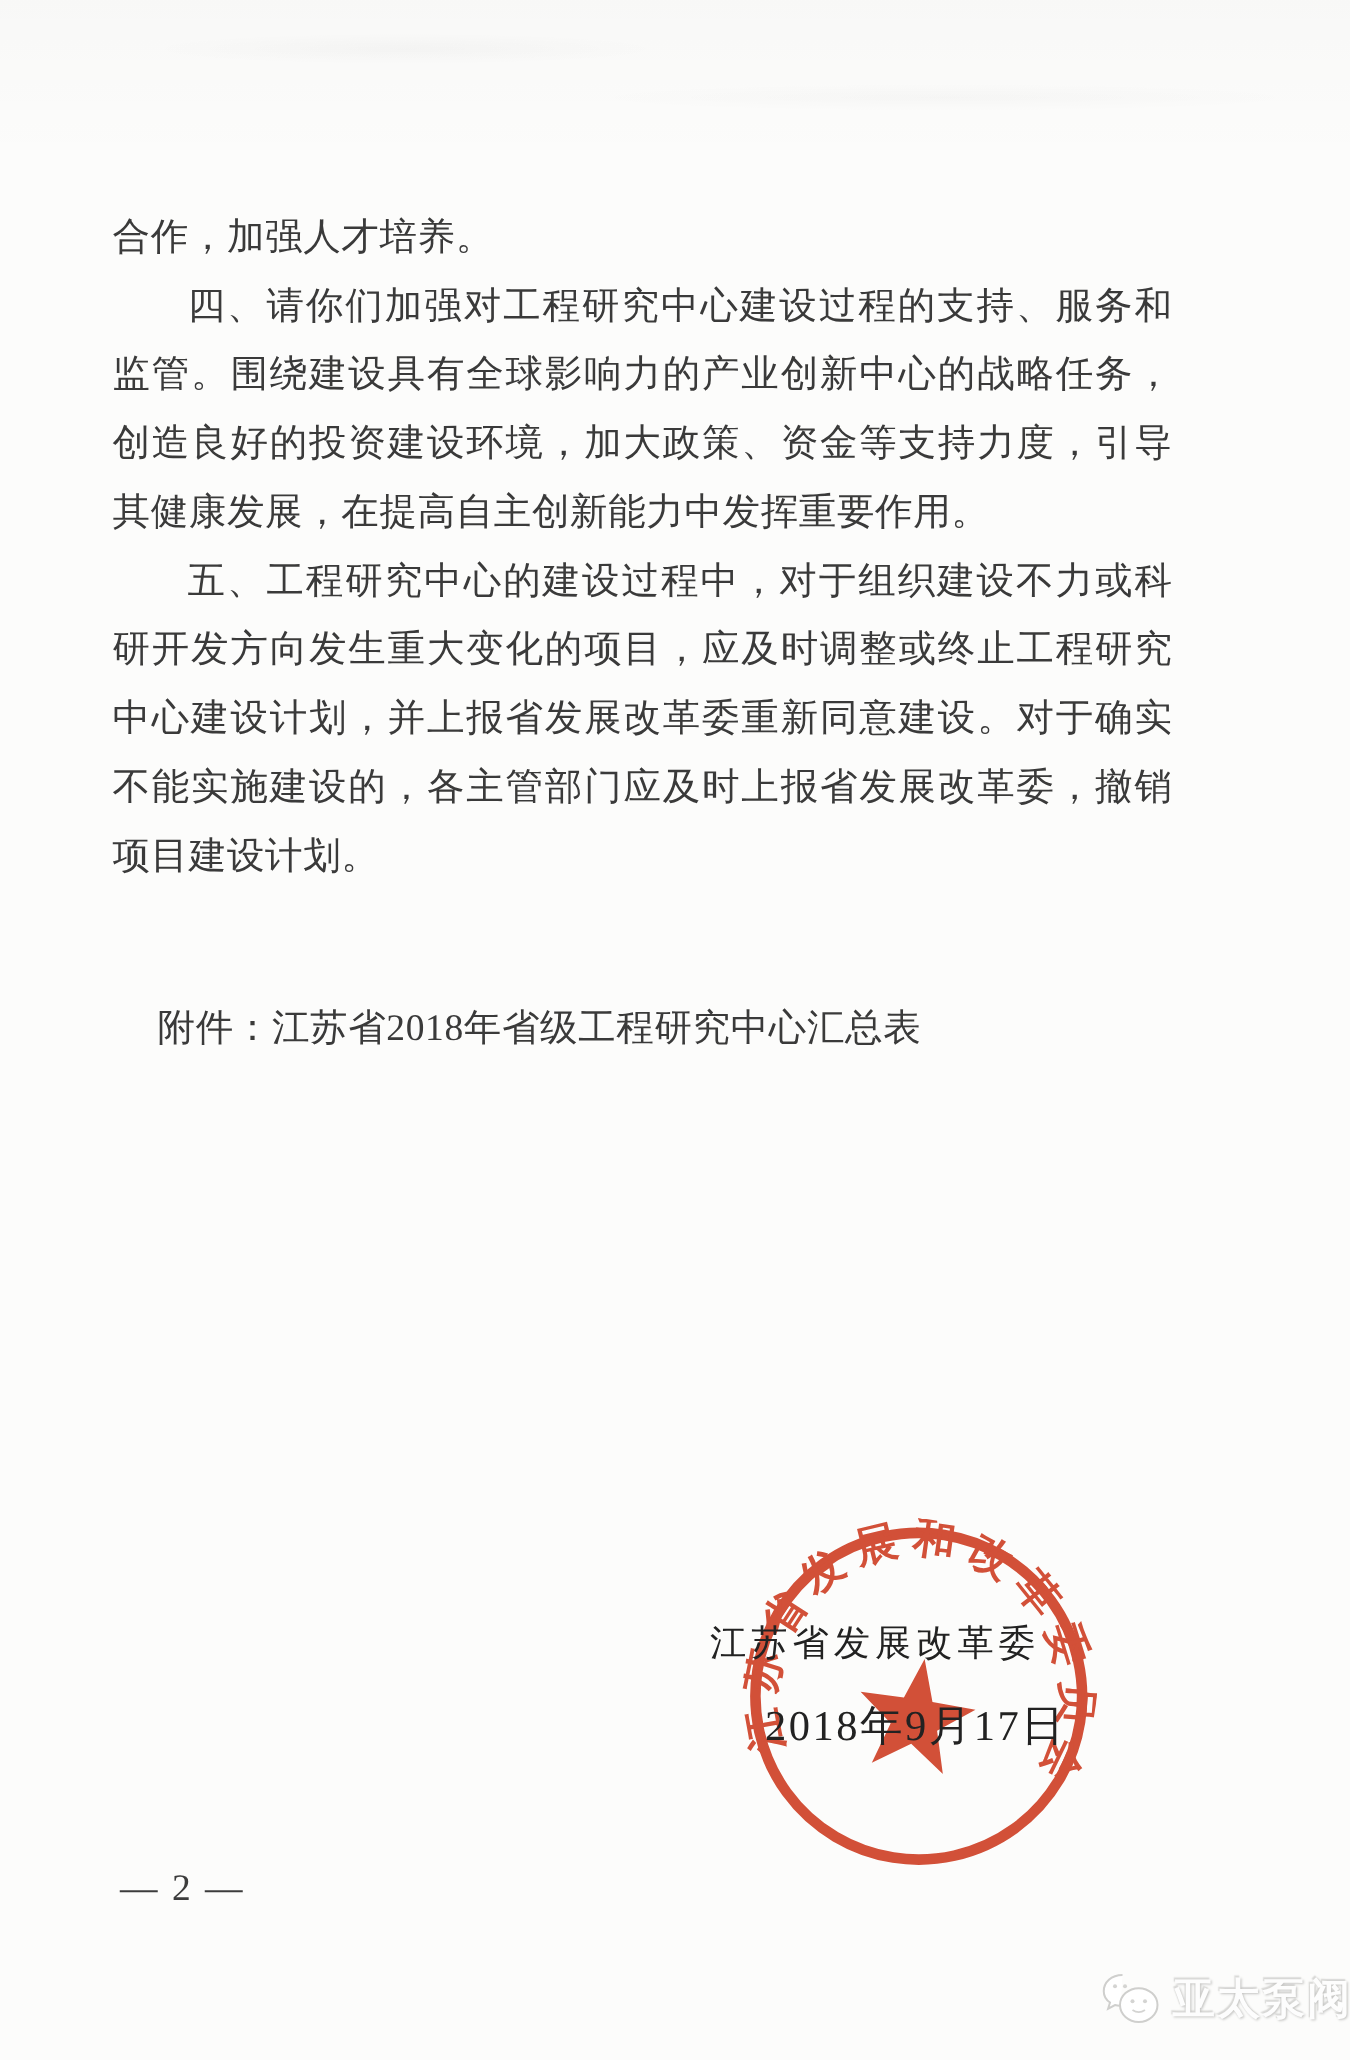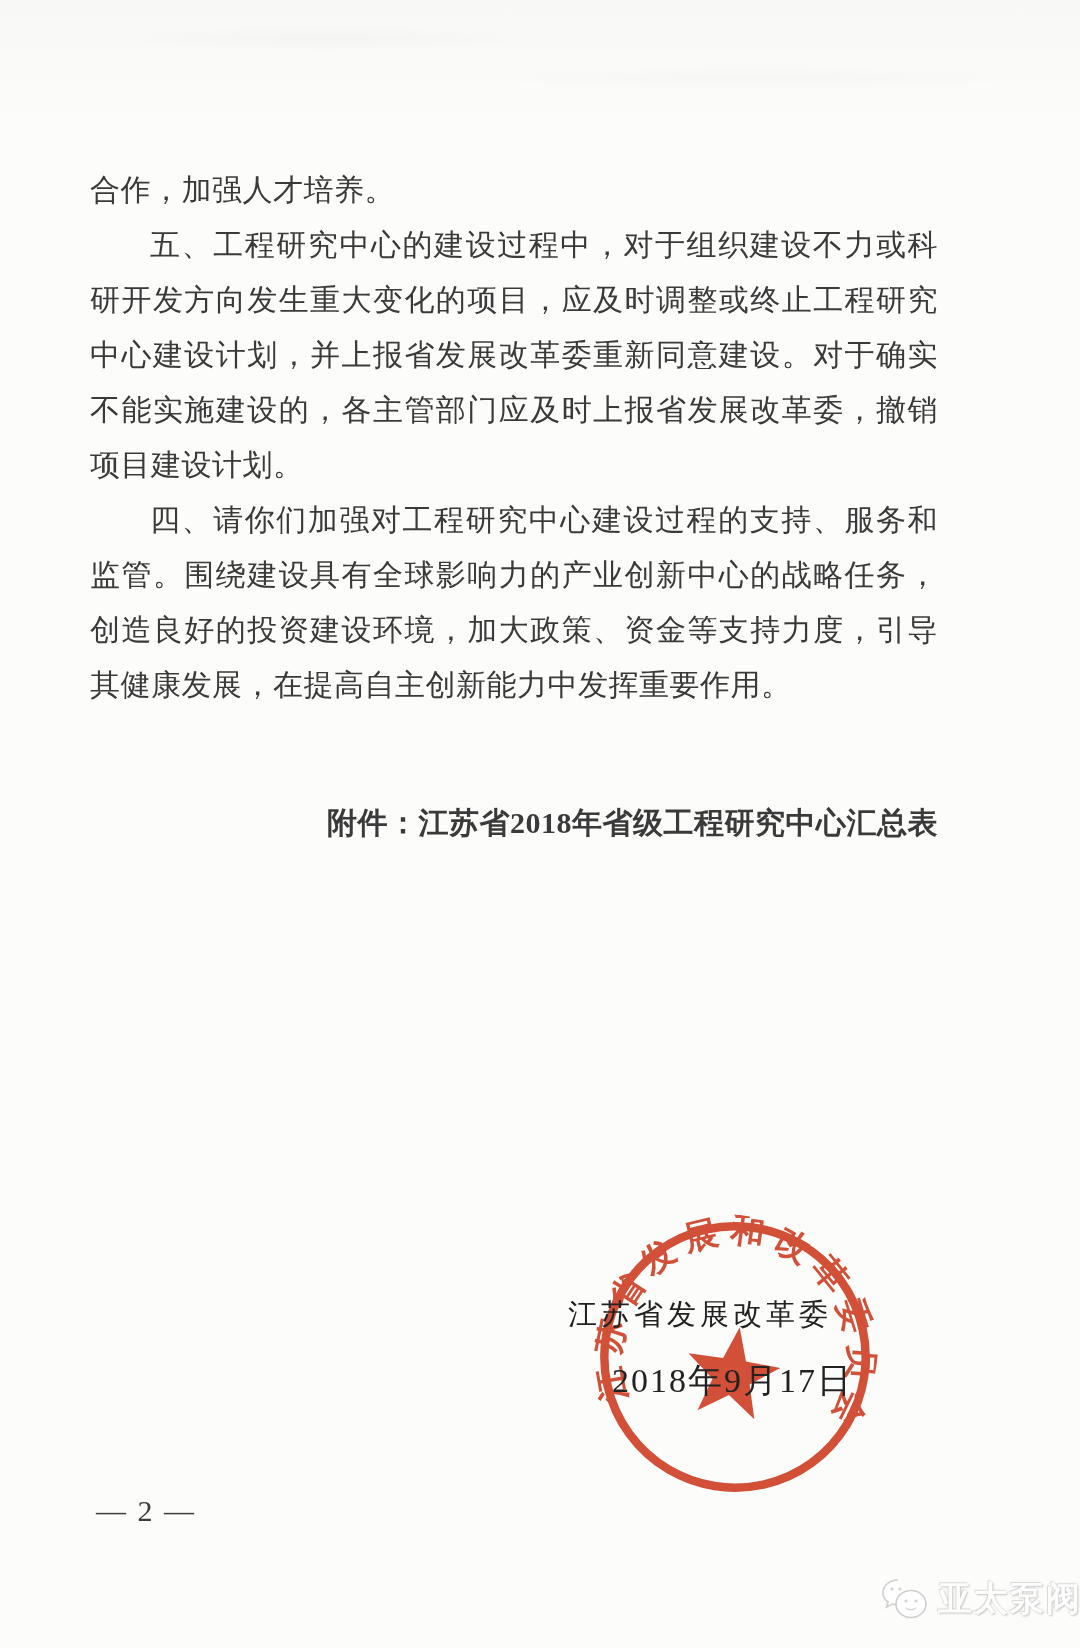--- a/index.html
+++ b/index.html
@@ -30,22 +30,21 @@
     color: #3a3a3a;
     text-align: justify;
     letter-spacing: 0.5px;
   }
   .para { margin: 0; }
   .para.indent { text-indent: 2em; }
   .attachment {
     margin: 0;
     margin-top: 83px;
     padding-left: 1.2em;
-    text-align: right;
-    font-weight: bold;
+    text-align: left;
   }
   .signature-issuer {
     position: absolute;
     left: 568px;
     top: 1295px;
     font-size: 29px;
     letter-spacing: 4px;
     color: #222;
     z-index: 3;
     white-space: nowrap;
@@ -106,22 +105,22 @@
 </head>
 <body>
 
 <div class="page">
 
   <div class="scan-noise-top"></div>
 
   <div class="doc">
     <div>
         <p class="para">合作，加强人才培养。</p>
+        <p class="para indent">四、请你们加强对工程研究中心建设过程的支持、服务和监管。围绕建设具有全球影响力的产业创新中心的战略任务，创造良好的投资建设环境，加大政策、资金等支持力度，引导其健康发展，在提高自主创新能力中发挥重要作用。</p>
         <p class="para indent">五、工程研究中心的建设过程中，对于组织建设不力或科研开发方向发生重大变化的项目，应及时调整或终止工程研究中心建设计划，并上报省发展改革委重新同意建设。对于确实不能实施建设的，各主管部门应及时上报省发展改革委，撤销项目建设计划。</p>
-        <p class="para indent">四、请你们加强对工程研究中心建设过程的支持、服务和监管。围绕建设具有全球影响力的产业创新中心的战略任务，创造良好的投资建设环境，加大政策、资金等支持力度，引导其健康发展，在提高自主创新能力中发挥重要作用。</p>
       </div>
     <p class="attachment">附件：江苏省2018年省级工程研究中心汇总表</p>
   </div>
 
   <div class="seal-wrap">
     <svg width="282" height="282" viewBox="0 0 300 300">
       <defs>
         <path id="sealArc" d="M 44.3,211 A 122 122 0 1 1 255.7,211" fill="none"></path>
       </defs>
       <circle cx="150" cy="150" r="139" fill="none" stroke="#cf4228" stroke-width="9"></circle>

